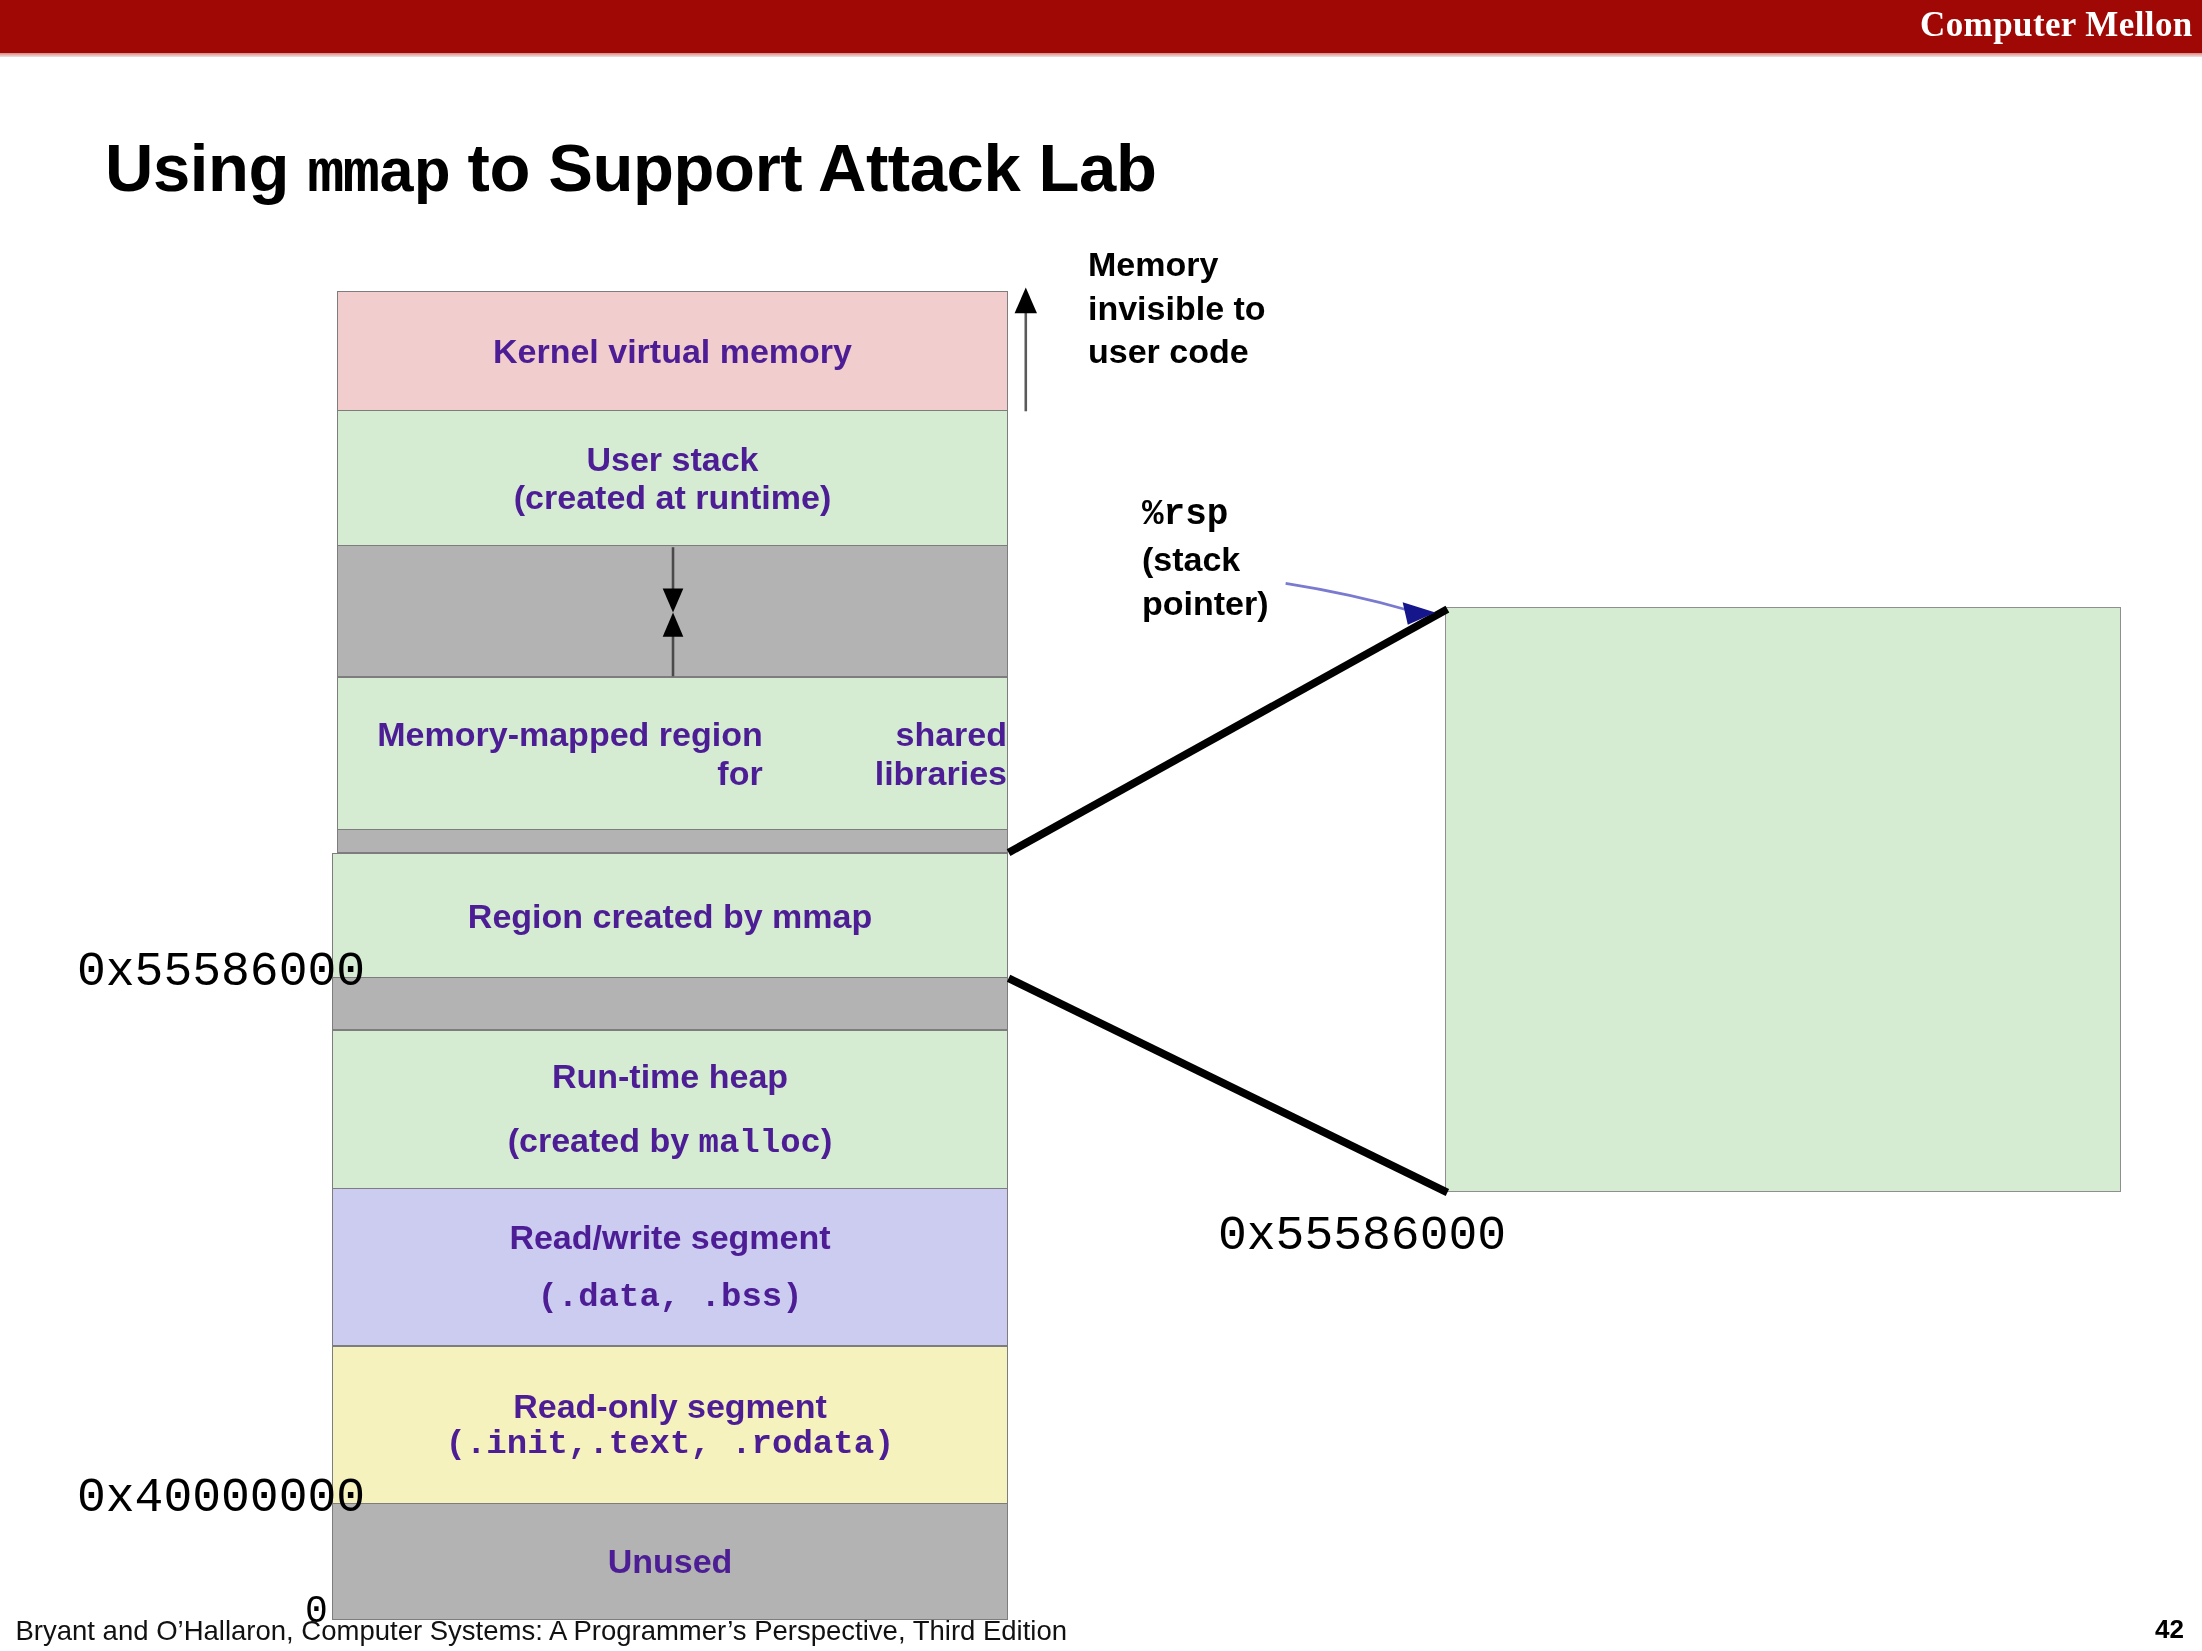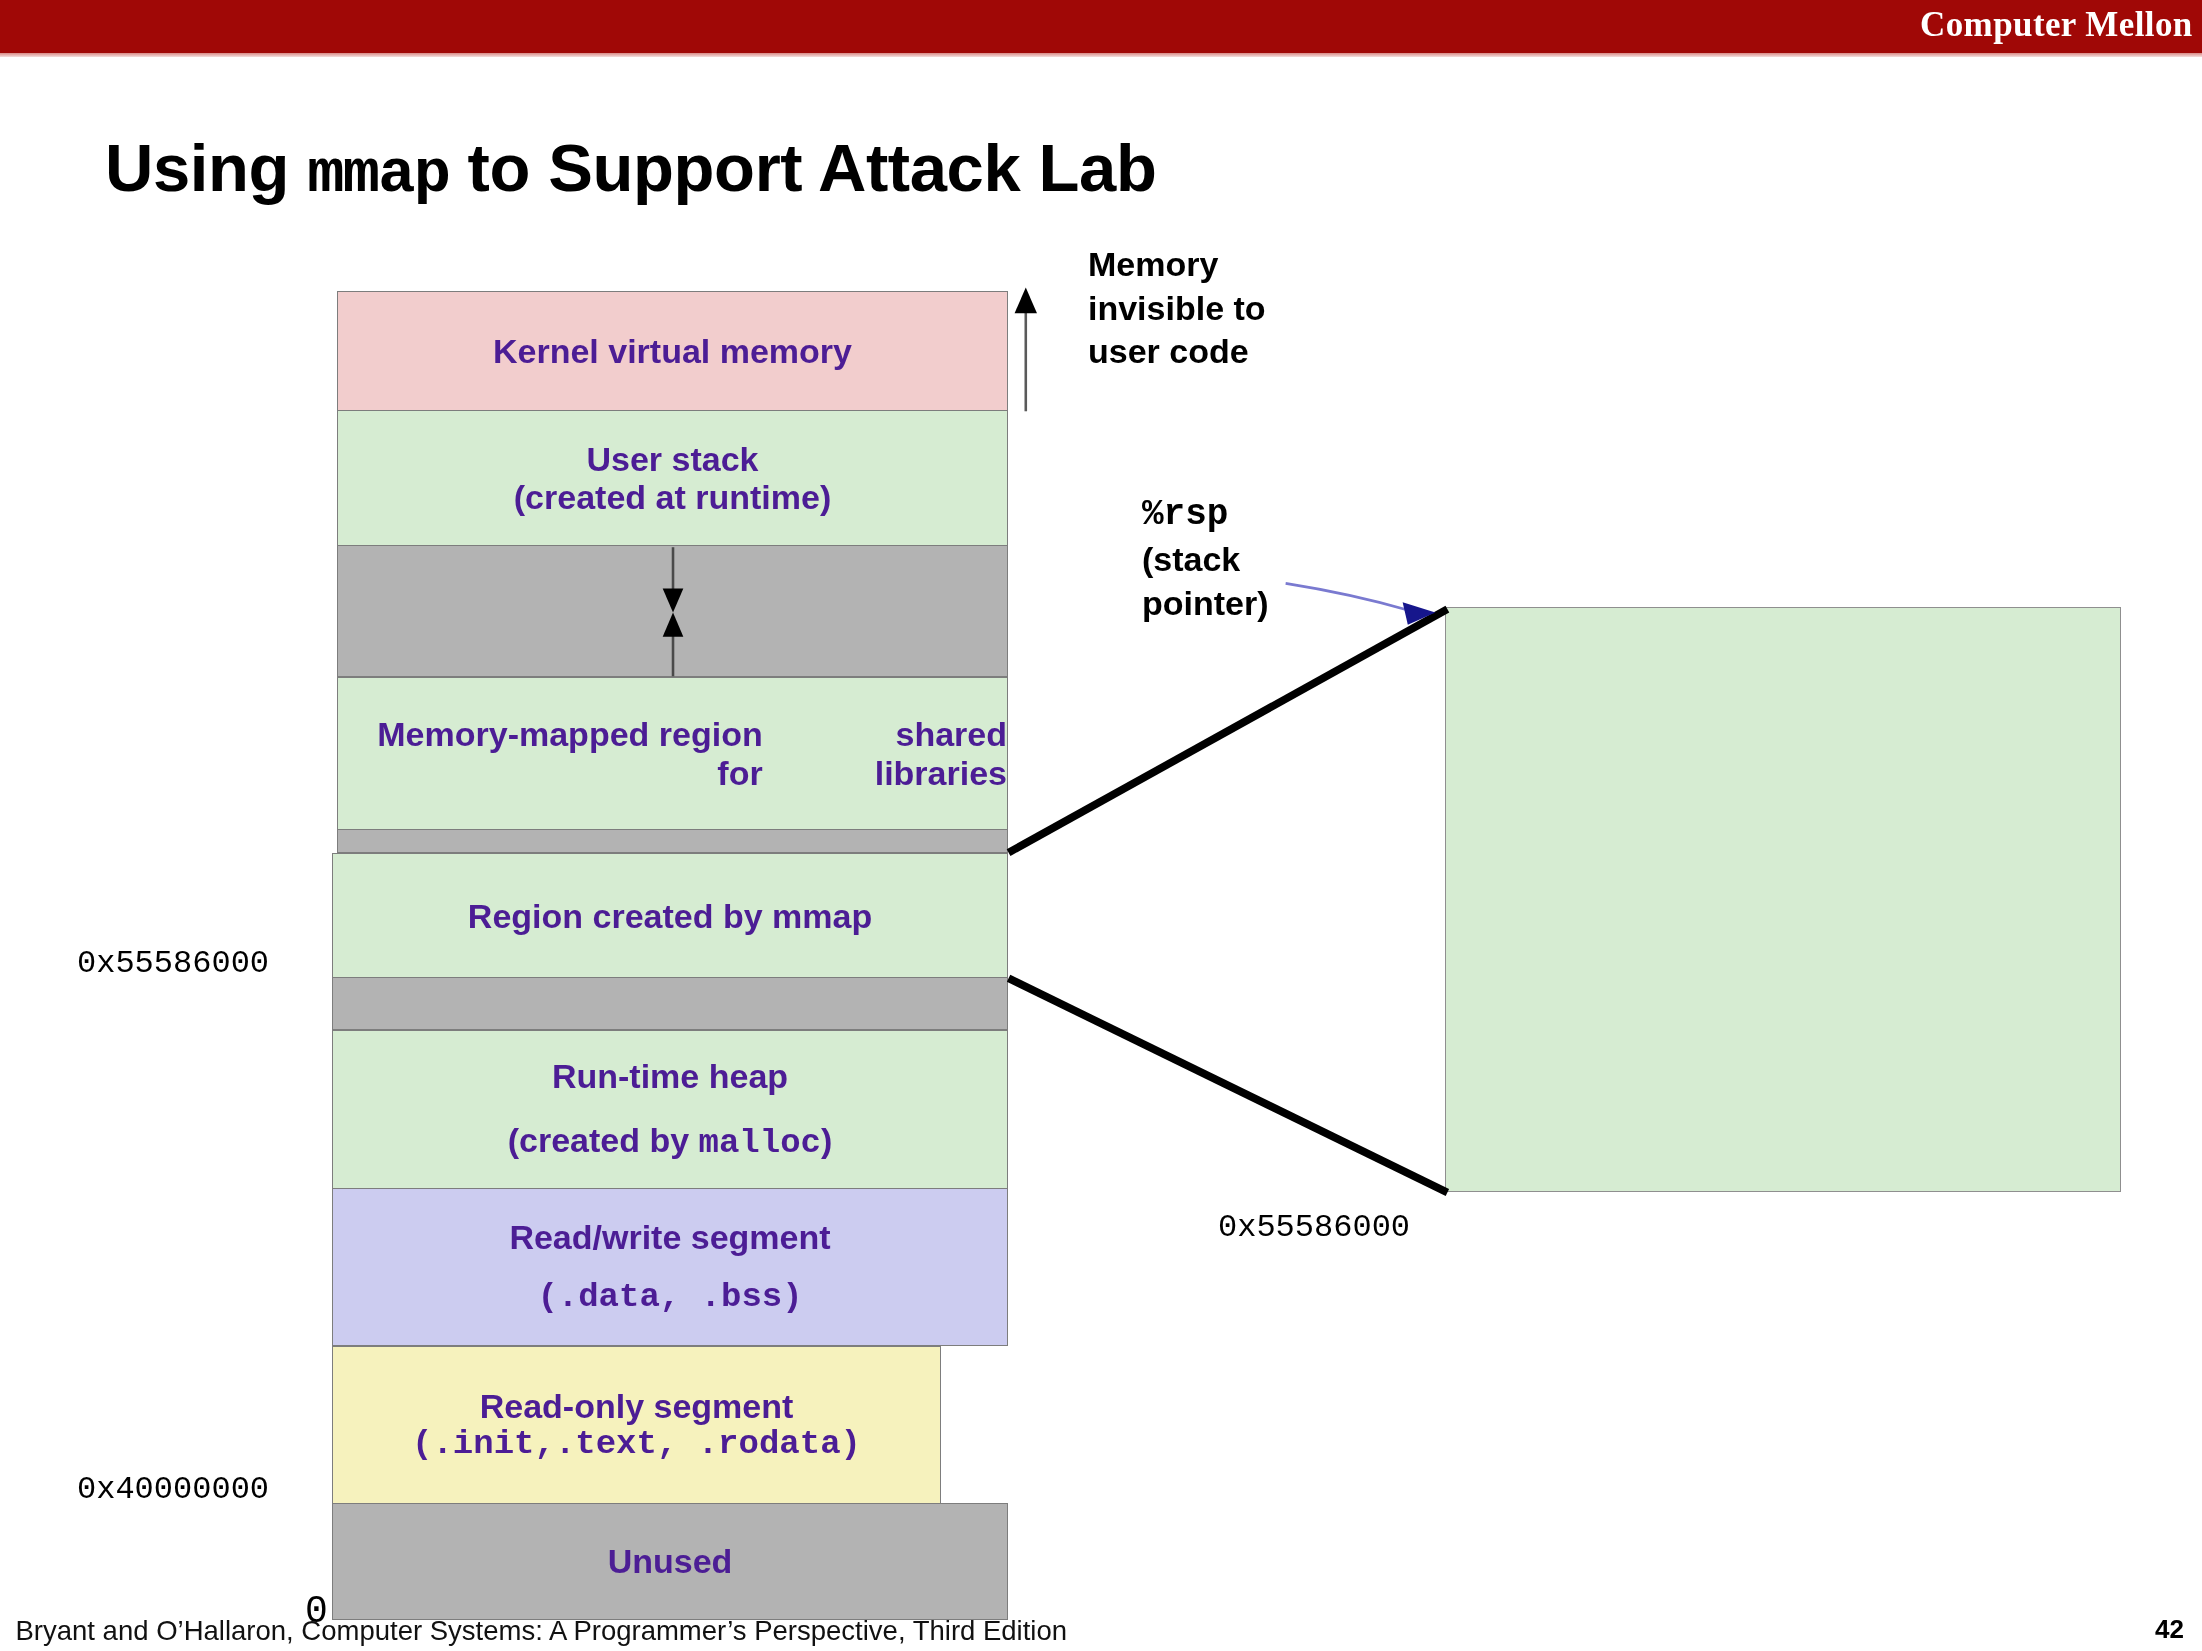--- a/index.html
+++ b/index.html
@@ -74,21 +74,21 @@
   }
   .memblock .lbl { display: block; }
   .mono {
     font-family: "Liberation Mono", monospace;
   }
 
   
   .addr {
     position: absolute;
     font-family: "Liberation Mono", monospace;
-    font-size: 32px;
+    font-size: 48px;
     color: #000000;
     white-space: nowrap;
     font-weight: normal;
   }
 
   
   .annot {
     position: absolute;
     font-weight: bold;
     color: #000000;
@@ -158,21 +158,21 @@
 <div class="memblock" style="left:332px; top:1030px; width:676px; height:159px; background:#d6ecd2; font-size:34px; flex-direction:column;gap:26px;">
   <span class="lbl">Run-time heap</span>
   <span class="lbl"><span>(created by </span><span class="mono">malloc</span><span>)</span></span>
 </div>
 
 <div class="memblock" style="left:332px; top:1188px; width:676px; height:158px; background:#ccccf0; font-size:34px; flex-direction:column;gap:21px;">
   <span class="lbl">Read/write segment</span>
   <span class="lbl mono">(.data, .bss)</span>
 </div>
 
-<div class="memblock" style="left:332px; top:1346px; width:609px; height:158px; background:#f6f2bd; font-size:34px; flex-direction:column;">
+<div class="memblock" style="left:332px; top:1346px; width:676px; height:158px; background:#f6f2bd; font-size:34px; flex-direction:column;">
   <span class="lbl">Read-only segment</span>
   <span class="lbl mono">(.init,.text, .rodata)</span>
 </div>
 
 <div class="memblock" style="left:332px; top:1503px; width:676px; height:117px; background:#b3b3b3; font-size:34px;">
   <span class="lbl">Unused</span>
 </div>
 
 <div class="addr" style="left:77px; top:945px;">0x55586000</div>
 <div class="addr" style="left:77px; top:1471px;">0x40000000</div>

